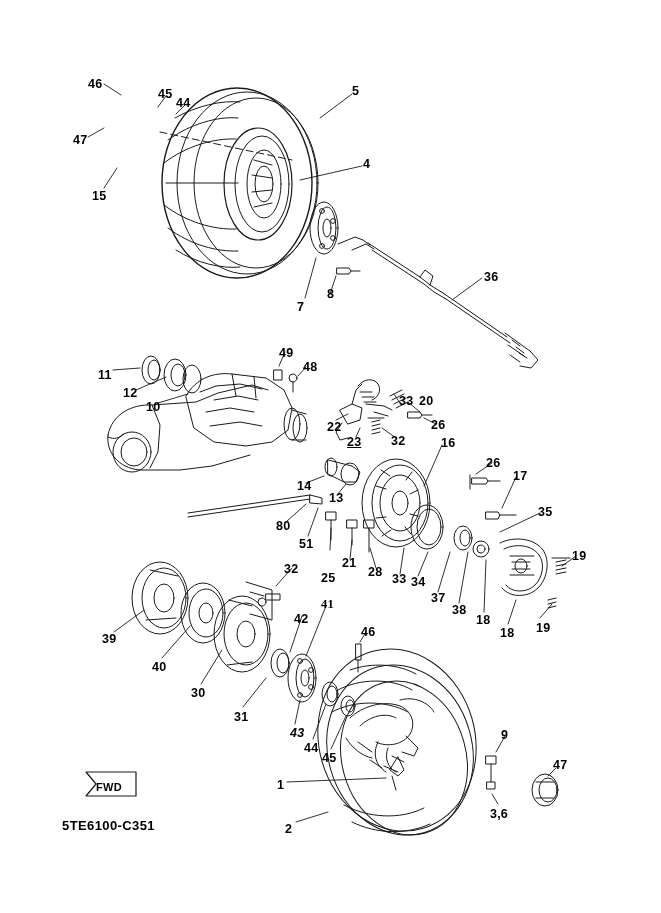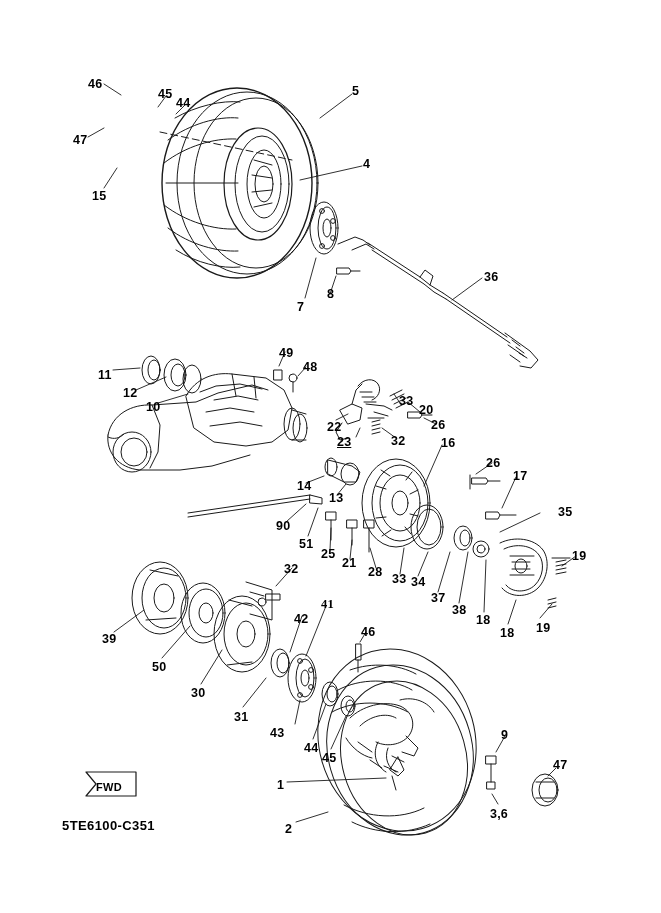--- a/index.html
+++ b/index.html
@@ -386,53 +386,53 @@
       <div class="callout" style="left: 92px; top: 190px;">15</div>
       <div class="callout" style="left: 484px; top: 271px;">36</div>
       <div class="callout" style="left: 327px; top: 288px;">8</div>
       <div class="callout" style="left: 297px; top: 301px;">7</div>
       <div class="callout" style="left: 279px; top: 347px;">49</div>
       <div class="callout" style="left: 303px; top: 361px;">48</div>
       <div class="callout" style="left: 98px; top: 369px;">11</div>
       <div class="callout" style="left: 123px; top: 387px;">12</div>
       <div class="callout" style="left: 146px; top: 401px;">10</div>
       <div class="callout" style="left: 399px; top: 395px;">33</div>
-      <div class="callout" style="left: 419px; top: 404px; text-align: center;">20</div>
+      <div class="callout" style="left: 419px; top: 395px; text-align: center;">20</div>
       <div class="callout" style="left: 327px; top: 421px;">22</div>
-      <div class="callout" style="left: 337px; top: 436px; text-decoration: underline;">23</div>
+      <div class="callout" style="left: 347px; top: 436px; text-decoration: underline;">23</div>
       <div class="callout" style="left: 391px; top: 435px;">32</div>
       <div class="callout" style="left: 431px; top: 419px;">26</div>
       <div class="callout" style="left: 441px; top: 437px;">16</div>
       <div class="callout" style="left: 486px; top: 457px;">26</div>
       <div class="callout" style="left: 513px; top: 470px;">17</div>
       <div class="callout" style="left: 297px; top: 480px;">14</div>
       <div class="callout" style="left: 329px; top: 492px;">13</div>
-      <div class="callout" style="left: 558px; top: 506px;">35</div>
-      <div class="callout" style="left: 276px; top: 520px;">90</div>
+      <div class="callout" style="left: 538px; top: 506px;">35</div>
+      <div class="callout" style="left: 276px; top: 520px;">80</div>
       <div class="callout" style="left: 299px; top: 538px;">51</div>
-      <div class="callout" style="left: 321px; top: 548px;">25</div>
+      <div class="callout" style="left: 321px; top: 572px;">25</div>
       <div class="callout" style="left: 342px; top: 557px;">21</div>
       <div class="callout" style="left: 368px; top: 566px;">28</div>
       <div class="callout" style="left: 392px; top: 573px;">33</div>
       <div class="callout" style="left: 411px; top: 576px;">34</div>
       <div class="callout" style="left: 431px; top: 592px;">37</div>
       <div class="callout" style="left: 452px; top: 604px;">38</div>
       <div class="callout" style="left: 476px; top: 614px;">18</div>
       <div class="callout" style="left: 500px; top: 627px;">18</div>
       <div class="callout" style="left: 536px; top: 622px;">19</div>
       <div class="callout" style="left: 572px; top: 550px;">19</div>
       <div class="callout" style="left: 284px; top: 563px;">32</div>
       <div class="callout" style="left: 102px; top: 633px;">39</div>
-      <div class="callout" style="left: 152px; top: 661px;">50</div>
+      <div class="callout" style="left: 152px; top: 661px;">40</div>
       <div class="callout" style="left: 191px; top: 687px;">30</div>
       <div class="callout" style="left: 234px; top: 711px;">31</div>
       <div class="callout" style="left: 294px; top: 613px;">42</div>
       <div class="callout" style="left: 321px; top: 598px; font-family: Liberation Serif, serif;">41</div>
       <div class="callout" style="left: 361px; top: 626px;">46</div>
-      <div class="callout" style="left: 270px; top: 727px;">43</div>
+      <div class="callout" style="left: 290px; top: 727px; font-style: italic;">43</div>
       <div class="callout" style="left: 304px; top: 742px;">44</div>
       <div class="callout" style="left: 322px; top: 752px;">45</div>
       <div class="callout" style="left: 277px; top: 779px;">1</div>
       <div class="callout" style="left: 285px; top: 823px;">2</div>
       <div class="callout" style="left: 501px; top: 729px;">9</div>
       <div class="callout" style="left: 490px; top: 808px;">3,6</div>
       <div class="callout" style="left: 553px; top: 759px;">47</div>
     </div>
 
 </div>

